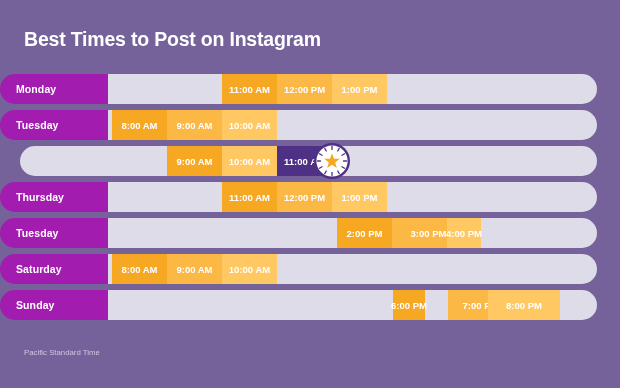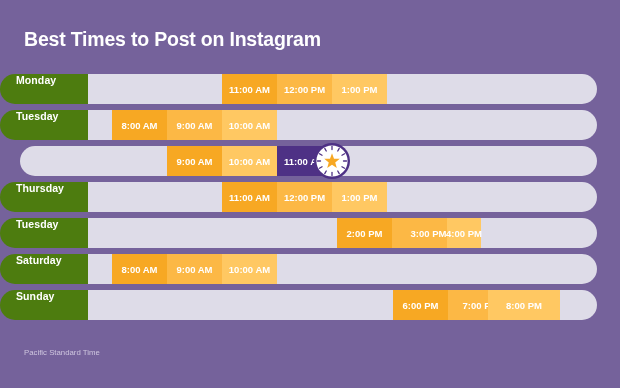--- a/index.html
+++ b/index.html
@@ -37,24 +37,25 @@
     width:577px; height:30px;
     background:#DEDCE8;
     border-radius:15px;
     overflow:hidden;
   }
 
   
   .daypill {
     position:absolute;
     left:0; top:0;
-    width:88px; height:30px;
-    background:#4d7c0f;
+    width:108px; height:30px;
+    background:#a21caf;
     border-radius:15px 0 0 15px;
     display:flex;
+    align-items:center;
     z-index:3;
   }
   .daylabel {
     color:#FFFFFF;
     font-size:10.5px;
     font-weight:bold;
     padding-left:16px;
     letter-spacing:0.1px;
     white-space:nowrap;
   }
@@ -188,21 +189,21 @@
         <div class="block s1" style="left: 147px; width: 55px;">9:00 AM</div>
         <div class="block s2" style="left: 202px; width: 55px;">10:00 AM</div>
       </div>
       <div class="daypill">
         <span class="daylabel">Saturday</span>
       </div>
     </div>
     <div class="row">
       <div class="track"></div>
       <div class="blocks" style="border-radius: 15px; overflow: hidden;">
-        <div class="block s0" style="left: 373px; width: 55px;">6:00 PM</div>
+        <div class="block s0" style="left: 373px; width: 32px;">6:00 PM</div>
         <div class="block s1" style="left: 428px; width: 65px;">7:00 PM</div>
         <div class="block s2" style="left: 468px; width: 72px;">8:00 PM</div>
       </div>
       <div class="daypill">
         <span class="daylabel">Sunday</span>
       </div>
     </div>
   </div>
 
 <div id="footer">

